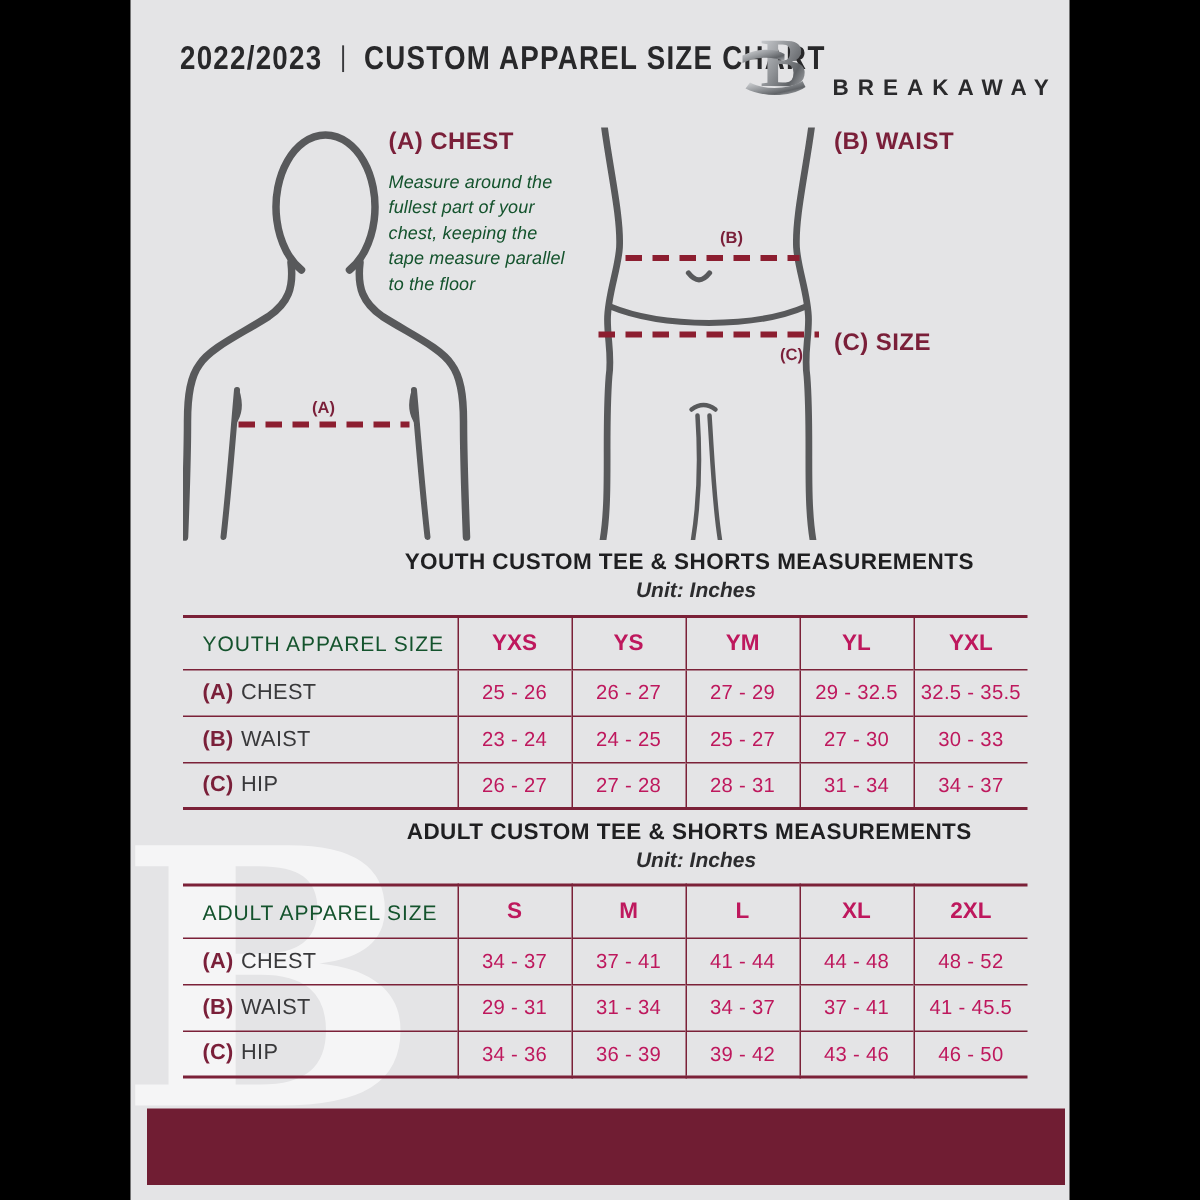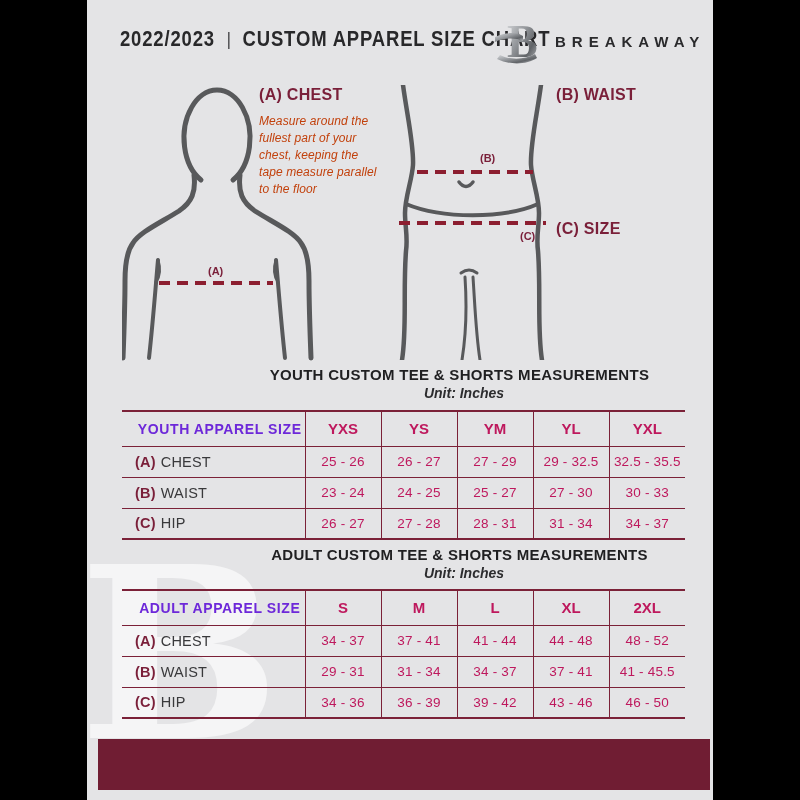--- a/index.html
+++ b/index.html
@@ -9,54 +9,54 @@
   .page { position:absolute; left:87px; top:0; width:626px; height:800px;
           background:#e4e4e6; overflow:hidden; }
 
   
   .masthead { position:absolute; left:33px; top:26px; display:flex; align-items:center;
               transform:scaleX(0.84); transform-origin:left center; white-space:nowrap; }
   .masthead .season, .masthead .doc-title { font-size:22px; font-weight:bold;
               letter-spacing:1px; color:#28282a; }
   .masthead .divider { font-size:19px; color:#3a3a3c; margin:0 14px; font-weight:normal; }
   .logo { position:absolute; left:404px; top:15px; width:56px; height:52px; }
-  .brand { position:absolute; left:468px; top:33px; font-size:15px; font-weight:bold;
+  .brand { position:absolute; left:468px; top:50px; font-size:15px; font-weight:bold;
            letter-spacing:6px; color:#2a2a2c; }
 
   
   .figure-svg { position:absolute; }
   .fig1 { left:35px; top:82px; }
   .fig2 { left:305px; top:85px; }
   .instr { position:absolute; width:152px; }
   .instr-a { left:172px; top:86px; }
   .instr-b { left:469px; top:86px; }
   .instr-c { left:469px; top:220px; }
   .instr h3 { font-size:16px; font-weight:bold; color:#7a1f39; letter-spacing:0.3px;
               margin-bottom:9px; }
-  .instr p { font-size:12px; font-style:italic; color:#c2410c; line-height:1.42;
+  .instr p { font-size:12px; font-style:italic; color:#14532d; line-height:1.42;
              white-space:pre-line; letter-spacing:0.1px; }
   .fig-label { font:bold 11px "Liberation Sans", sans-serif; fill:#7a1f39; }
   .dash-line { stroke:#8c1e30; stroke-width:4; stroke-dasharray:11 7; fill:none; }
   .body-line { stroke:#58595b; fill:none; stroke-linecap:round; }
 
   
   .tbl-title { position:absolute; width:745px; text-align:center; font-size:15px;
                font-weight:bold; letter-spacing:0.3px; color:#1f1f21; z-index:2; }
   .tbl-unit  { position:absolute; width:754px; text-align:center; font-size:14px;
                font-style:italic; font-weight:bold; color:#2c2c2e; z-index:2; }
   table.size { position:absolute; left:35px; width:563px; border-collapse:collapse;
                table-layout:fixed; z-index:2; background:transparent; }
   table.size { border-top:2px solid #7b2138; border-bottom:2px solid #7b2138; }
   table.size tr:not(:first-child) > * { border-top:1.3px solid #7b2138; }
   table.size th:not(:first-child), table.size td:not(:first-child)
              { border-left:1.5px solid #7b2138; }
   table.size th { height:35px; font-size:15px; font-weight:bold; color:#be185d;
                   text-align:center; }
-  table.size th.rowhead { font-weight:bold; font-size:14px; color:#6d28d9;
-                  letter-spacing:0.6px; text-align:center; padding-left:13px; }
+  table.size th.rowhead { font-weight:normal; font-size:14px; color:#14532d;
+                  letter-spacing:0.6px; text-align:left; padding-left:13px; }
   table.size td { height:31px; font-size:13.5px; color:#be185d; text-align:center;
                   letter-spacing:0.2px; }
   table.size td.rowlabel { text-align:left; padding-left:13px; font-size:14.5px;
                   color:#39393b; }
   table.size td.rowlabel .pfx { font-weight:bold; color:#7a1f39; margin-right:5px; }
   .c0{width:183px}.cn{width:76px}
 
   
   .watermark { position:absolute; left:-8px; top:536px; font-family:"DejaVu Serif", serif;
                font-weight:bold; font-size:238px; line-height:1;

